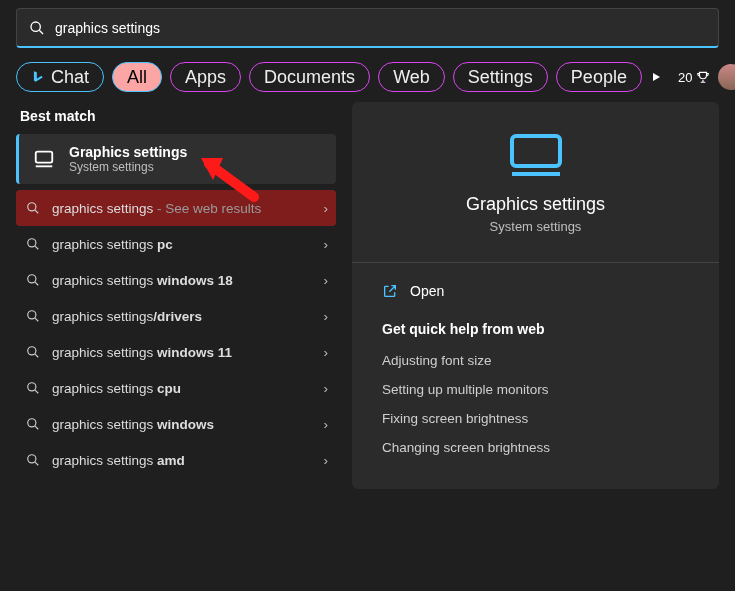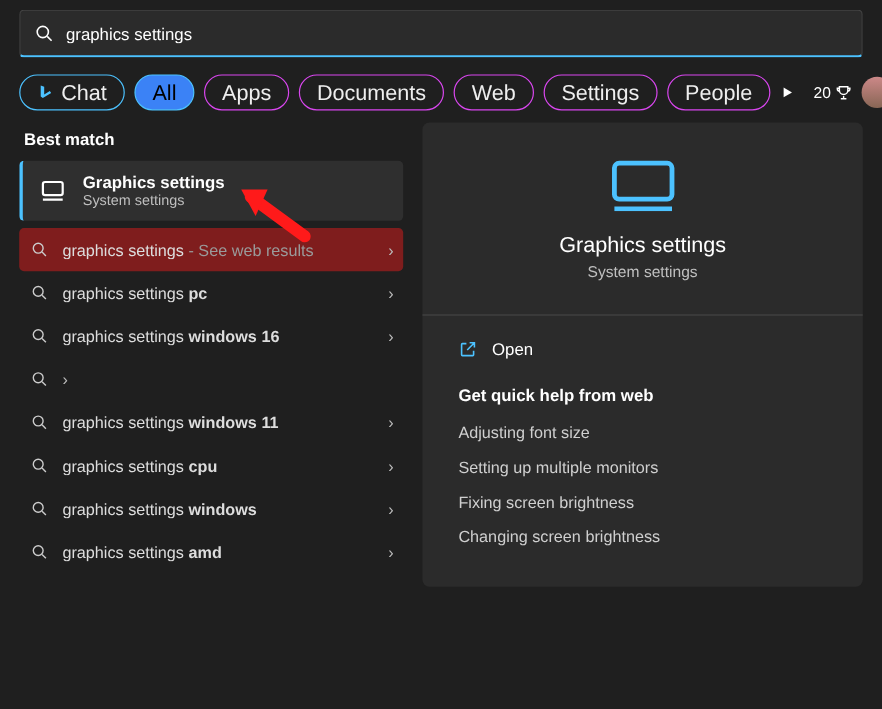--- a/index.html
+++ b/index.html
@@ -44,21 +44,21 @@
     height: 30px;
     padding: 0 14px;
     border-radius: 15px;
     border: 1px solid #d946ef;
     font-size: 18px;
     color: #eee;
     cursor: pointer;
     background: transparent;
   }
   .pill.chat { border-color: #4cc2ff; }
-  .pill.active { background: #3b82f6; color: #000; border-color: #4cc2ff; }
+  .pill.active { background: #fca5a5; color: #000; border-color: #4cc2ff; }
   .spacer { flex: 1; }
   .tile { width: 30px; height: 30px; display:flex; align-items:center; justify-content:center; border-radius:50%; cursor:pointer; }
   .rewards { font-size: 13px; display:flex; align-items:center; gap:4px; }
   .avatar { width: 26px; height: 26px; border-radius: 50%; background: linear-gradient(#c88,#865); }
   .bing-big { width: 30px; height:30px; display:flex; align-items:center; justify-content:center; }
   .columns { display: flex; gap: 16px; }
   .left { width: 320px; }
   .right { flex: 1; background: #2b2b2b; border-radius: 6px; padding: 30px 30px 20px 30px; }
   .section-title { font-size: 14px; font-weight: 600; margin: 6px 0 10px 4px; }
   .best-card {
@@ -203,28 +203,29 @@
             <line x1="21" y1="21" x2="15.5" y2="15.5" stroke="#ccc" stroke-width="2"></line>
           </svg>
           <span class="text">graphics settings <b>pc</b></span>
           <span class="chev">›</span>
         </div>
         <div class="web-item">
           <svg width="14" height="14" viewBox="0 0 24 24">
             <circle cx="10" cy="10" r="7" fill="none" stroke="#ccc" stroke-width="2"></circle>
             <line x1="21" y1="21" x2="15.5" y2="15.5" stroke="#ccc" stroke-width="2"></line>
           </svg>
-          <span class="text">graphics settings <b>windows 16</b></span>
-          <span class="chev">›</span>
-        </div>
-        <div class="web-item">
-          <svg width="14" height="14" viewBox="0 0 24 24">
-            <circle cx="10" cy="10" r="7" fill="none" stroke="#ccc" stroke-width="2"></circle>
-            <line x1="21" y1="21" x2="15.5" y2="15.5" stroke="#ccc" stroke-width="2"></line>
-          </svg>
+          <span class="text">graphics settings <b>windows 18</b></span>
+          <span class="chev">›</span>
+        </div>
+        <div class="web-item">
+          <svg width="14" height="14" viewBox="0 0 24 24">
+            <circle cx="10" cy="10" r="7" fill="none" stroke="#ccc" stroke-width="2"></circle>
+            <line x1="21" y1="21" x2="15.5" y2="15.5" stroke="#ccc" stroke-width="2"></line>
+          </svg>
+          <span class="text">graphics settings<b>/drivers</b></span>
           <span class="chev">›</span>
         </div>
         <div class="web-item">
           <svg width="14" height="14" viewBox="0 0 24 24">
             <circle cx="10" cy="10" r="7" fill="none" stroke="#ccc" stroke-width="2"></circle>
             <line x1="21" y1="21" x2="15.5" y2="15.5" stroke="#ccc" stroke-width="2"></line>
           </svg>
           <span class="text">graphics settings <b>windows 11</b></span>
           <span class="chev">›</span>
         </div>

